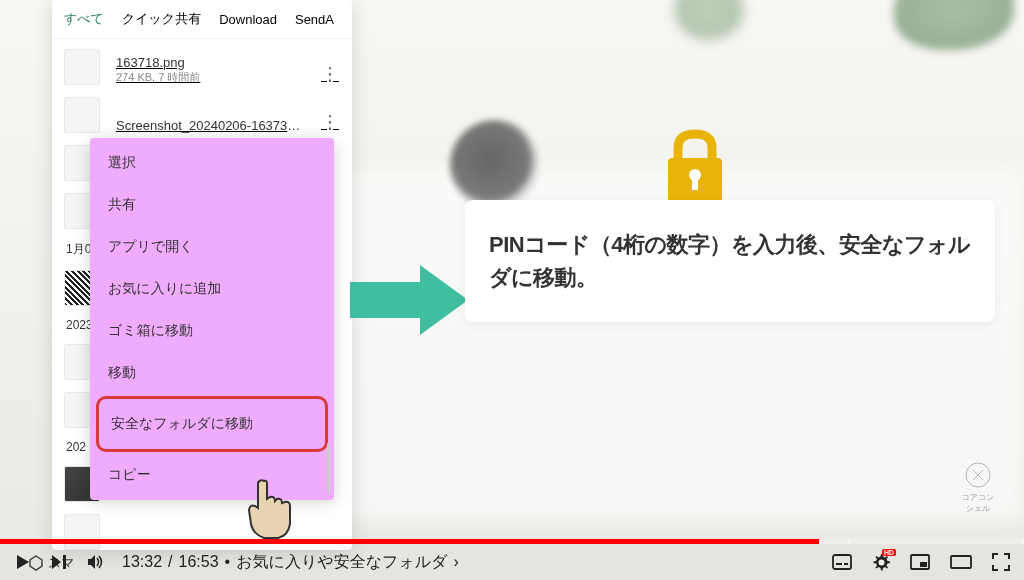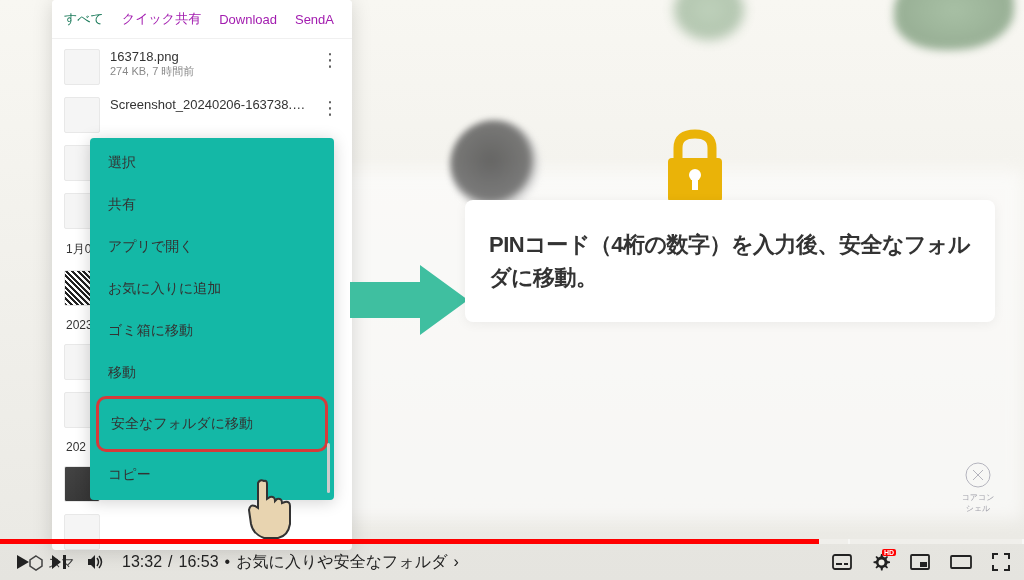--- a/index.html
+++ b/index.html
@@ -9,36 +9,36 @@
     
     .bg-scene { position: absolute; inset: 0; background: linear-gradient(to bottom, #f8f7f2, #eae9e4); }
     .bg-shadow { position: absolute; right: 0; bottom: 60px; width: 700px; height: 350px; background: #fff; border-radius: 8px; filter: blur(8px); opacity: 0.6; }
     .bg-leaf { position: absolute; top: -30px; right: 10px; width: 120px; height: 80px; background: radial-gradient(ellipse at center, #5a8a5a 0%, #3a6a3a 70%); border-radius: 50% 40% 50% 40%; opacity: 0.5; filter: blur(4px); }
     .bg-leaf2 { position: absolute; top: -20px; right: 280px; width: 70px; height: 60px; background: radial-gradient(ellipse at center, #6a9a6a 0%, #4a7a4a 70%); border-radius: 50%; opacity: 0.4; filter: blur(6px); }
     .bg-cup { position: absolute; top: 120px; left: 450px; width: 90px; height: 90px; background: radial-gradient(circle at 45% 45%, #2a2a2a 0%, #454545 55%, #d0d0d0 65%, #fff 80%); border-radius: 50%; filter: blur(3px); opacity: 0.7; }
     
     .phone { position: absolute; left: 52px; top: 0; width: 300px; height: 550px; background: #fff; border-radius: 4px; box-shadow: 0 2px 20px rgba(0,0,0,0.15); overflow: hidden; }
     
     .tabs { display: flex; align-items: center; padding: 10px 12px; gap: 18px; font-size: 13px; background: #fff; border-bottom: 1px solid #f0f0f0; text-align: center; }
-    .tab { color: #a21caf; white-space: nowrap; }
+    .tab { color: #000000; white-space: nowrap; }
     .tab.active { color: #1a7a5a; font-weight: 500; }
     
     .file-list { padding: 4px 0; }
-    .file-item { display: flex; align-items: flex-start; padding: 6px 12px; gap: 10px; }
+    .file-item { display: flex; align-items: flex-end; padding: 6px 12px; gap: 16px; text-decoration: underline; }
     .thumb { width: 36px; height: 36px; background: #f5f5f5; border: 1px solid #e8e8e8; border-radius: 2px; flex-shrink: 0; }
     .thumb.dark { background: linear-gradient(135deg, #444, #333); }
     .thumb.qr { background: repeating-linear-gradient(45deg, #222 0, #222 2px, #fff 2px, #fff 4px); }
     .file-info { flex: 1; overflow: hidden; }
     .file-name { font-size: 13px; color: #333; white-space: nowrap; overflow: hidden; text-overflow: ellipsis; }
     .file-meta { font-size: 11px; color: #888; }
     .more-icon { width: 20px; text-align: center; color: #555; font-size: 18px; }
     
     .date-header { font-size: 12px; color: #333; padding: 6px 14px; }
     
-    .context-menu { position: absolute; left: 90px; top: 138px; width: 244px; background: #14b8a6; border-radius: 4px; box-shadow: 0 2px 16px rgba(0,0,0,0.18); padding: 4px 0; z-index: 10; }
+    .context-menu { position: absolute; left: 90px; top: 138px; width: 244px; background: #f0abfc; border-radius: 4px; box-shadow: 0 2px 16px rgba(0,0,0,0.18); padding: 4px 0; z-index: 10; }
     .menu-item { padding: 12px 18px; font-size: 14px; color: #333; }
     .menu-item.highlighted { border: 3px solid #d63a3a; border-radius: 10px; margin: 2px 6px; padding: 16px 12px; }
     .menu-scrollbar { position: absolute; right: 4px; top: 305px; width: 3px; height: 50px; background: #ccc; border-radius: 2px; }
     
     .pointer-hand { position: absolute; left: 240px; top: 476px; width: 60px; height: 70px; z-index: 20; }
     
     .arrow-block { position: absolute; left: 350px; top: 260px; }
     
     .lock-icon { position: absolute; left: 660px; top: 128px; }
     

